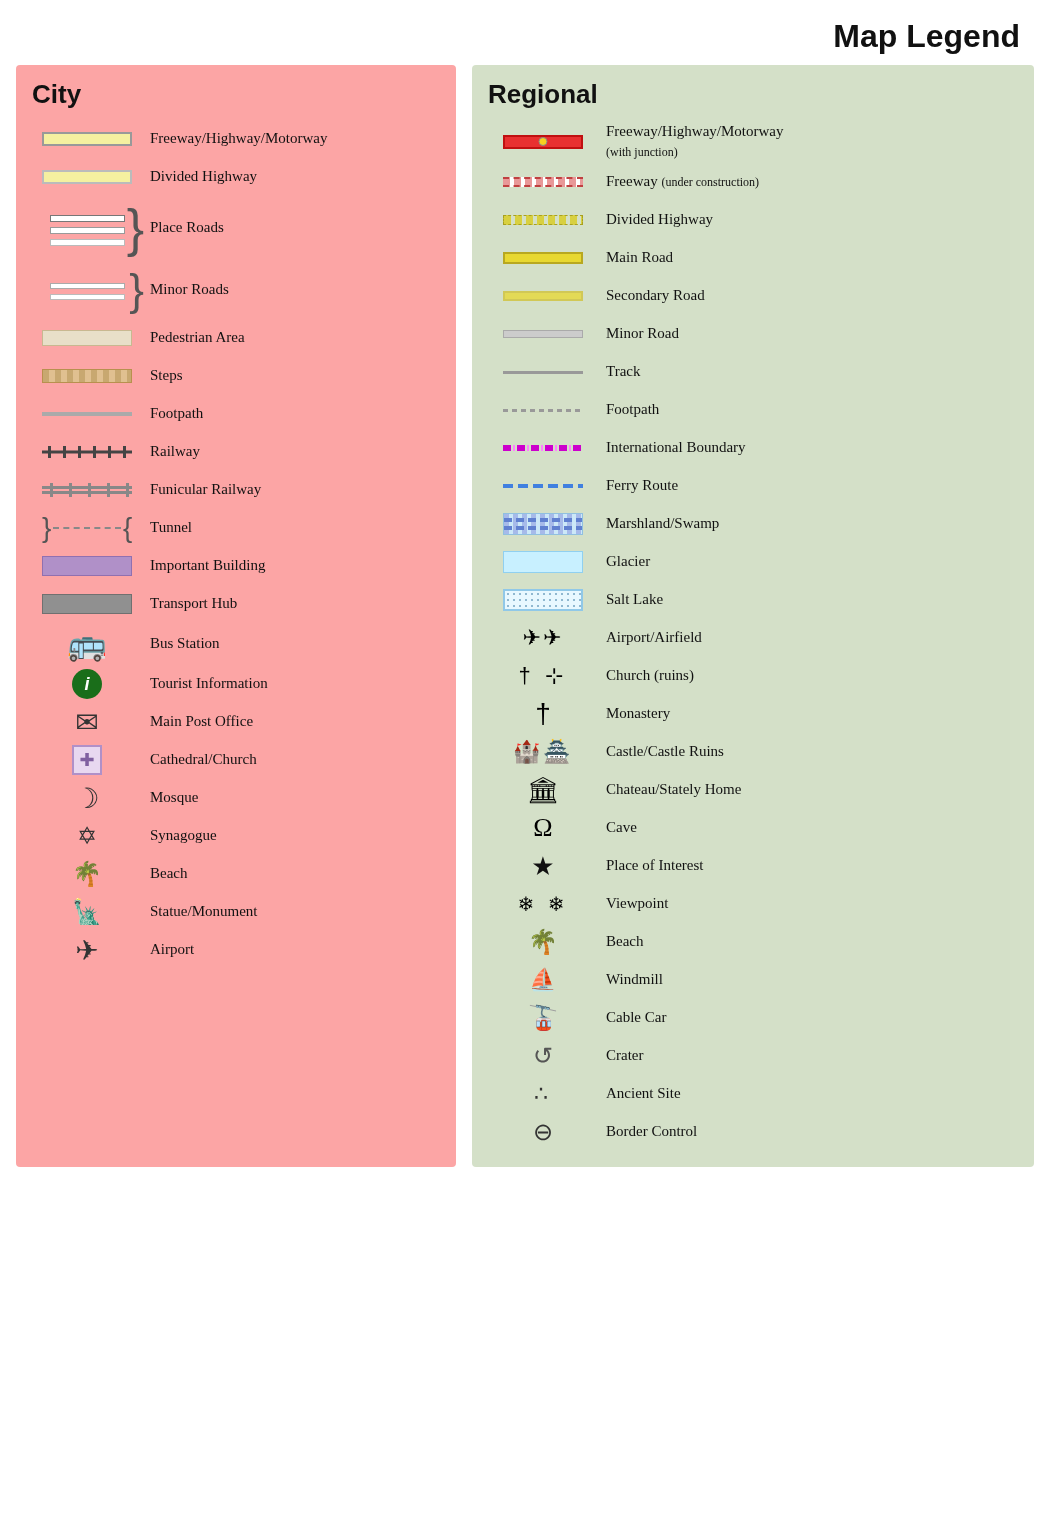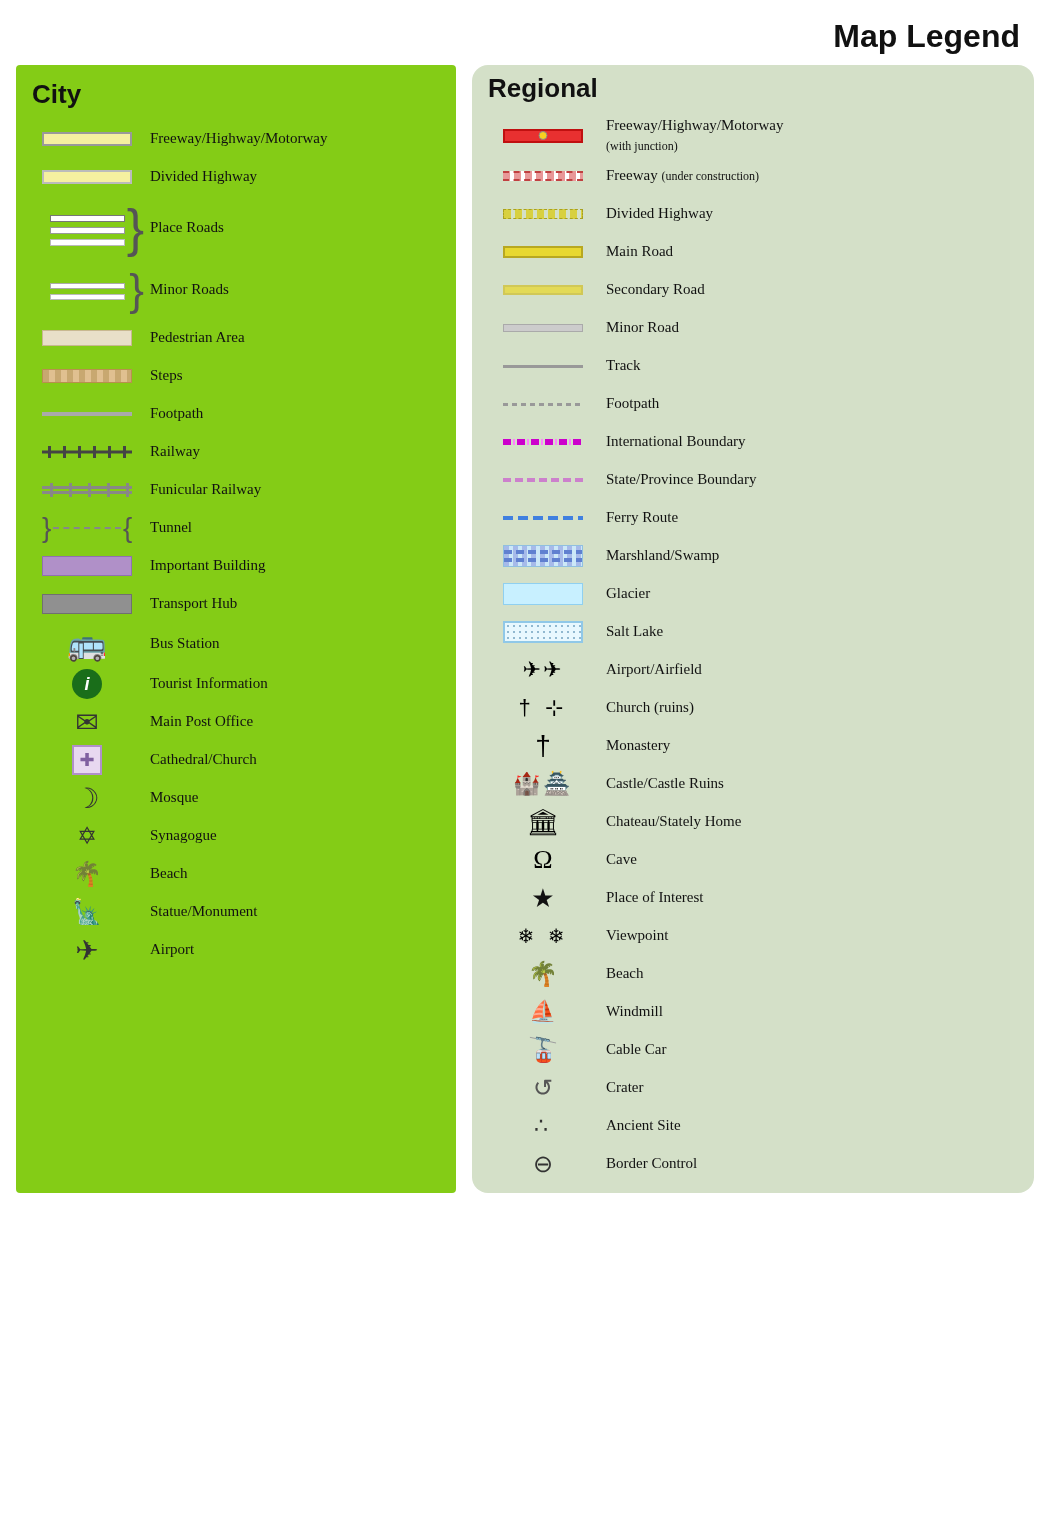--- a/index.html
+++ b/index.html
@@ -19,31 +19,31 @@
       color: #111;
     }
 
     .columns {
       display: flex;
       gap: 16px;
       padding: 0 16px 16px 16px;
     }
 
     .city-panel {
-      background: #84cc16;
+      background: #fca5a5;
       border-radius: 4px;
       padding: 14px 16px;
       width: 440px;
       flex-shrink: 0;
     }
 
     .regional-panel {
       background: #d4e0c8;
-      border-radius: 16px;
-      padding: 8px 16px;
+      border-radius: 4px;
+      padding: 14px 16px;
       flex: 1;
     }
 
     .panel-title {
       font-size: 26px;
       font-weight: bold;
       margin-bottom: 12px;
       color: #111;
     }
 
@@ -411,26 +411,20 @@
       <div class="label-cell">Footpath</div>
     </div>
 
     <div class="legend-row">
       <div class="icon-cell-regional">
         <div style="width:80px;height:6px;background:repeating-linear-gradient(90deg,#cc00cc 0px,#cc00cc 8px,transparent 8px,transparent 10px,#ff80ff 10px,#ff80ff 12px,transparent 12px,transparent 14px);"></div>
       </div>
       <div class="label-cell">International Boundary</div>
     </div>
 
-    <div class="legend-row">
-      <div class="icon-cell-regional">
-        <div style="width:80px;height:4px;background:repeating-linear-gradient(90deg,#cc80cc 0px,#cc80cc 8px,transparent 8px,transparent 12px);"></div>
-      </div>
-      <div class="label-cell">State/Province Boundary</div>
-    </div>
 
 
     <div class="legend-row">
       <div class="icon-cell-regional">
         <div style="width:80px;height:4px;background:repeating-linear-gradient(90deg,#4080e0 0px,#4080e0 10px,transparent 10px,transparent 15px);"></div>
       </div>
       <div class="label-cell">Ferry Route</div>
     </div>
 
     <div class="legend-row">

